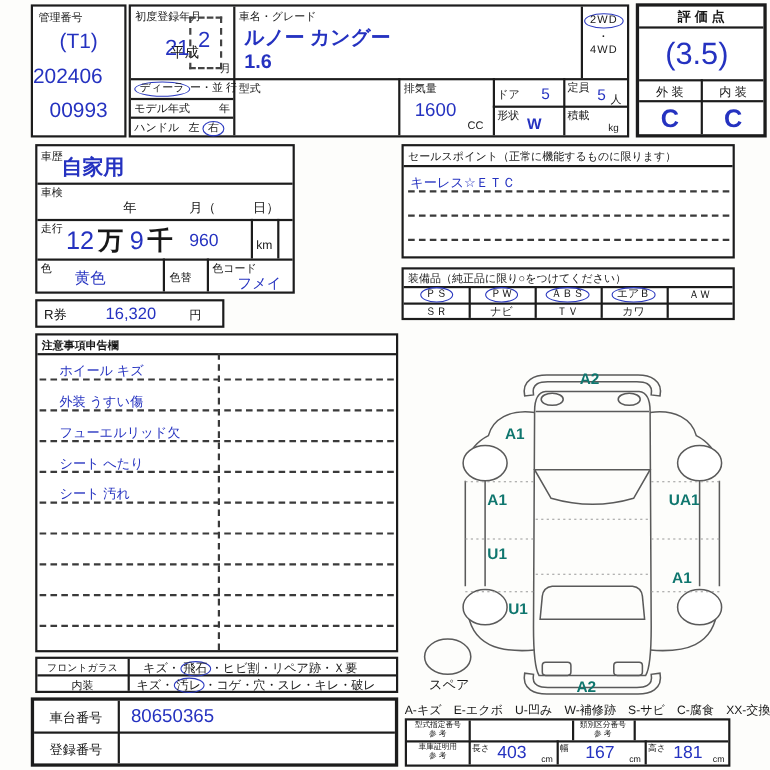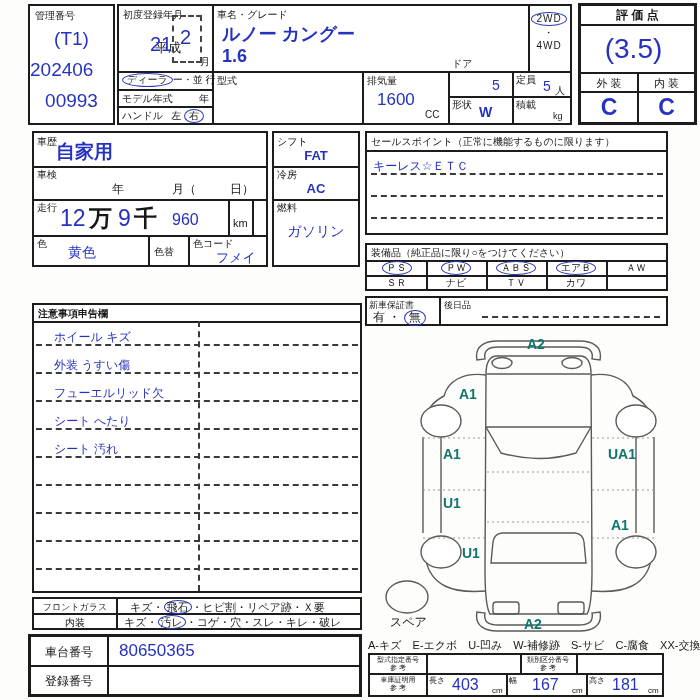--- a/index.html
+++ b/index.html
@@ -74,21 +74,21 @@
       <span>・</span><br>
       <span>4WD</span>
     </div>
 
     <span class="a lbl" style="left:98px;top:68px;">型式</span>
 
     <span class="a lbl" style="left:248px;top:68px;">排気量</span>
     <span class="a hw" style="left:258px;top:84px;font-size:17px;">1600</span>
     <span class="a lbl11" style="left:306px;top:103px;">CC</span>
 
-    <span class="a lbl" style="left:333px;top:51px;text-align:center;">ドア</span>
+    <span class="a lbl" style="left:333px;top:73px;text-align:center;">ドア</span>
     <span class="a hw" style="left:373px;top:71px;font-size:14px;">5</span>
     <span class="a lbl" style="left:333px;top:92px;">形状</span>
     <span class="a hw" style="left:360px;top:98px;font-size:14px;font-weight:bold;">W</span>
 
     <span class="a lbl" style="left:397px;top:67px;">定員</span>
     <span class="a hw" style="left:424px;top:72px;font-size:14px;">5</span>
     <span class="a lbl" style="left:436px;top:78px;">人</span>
     <span class="a lbl" style="left:397px;top:92px;">積載</span>
     <span class="a" style="left:434px;top:105px;font-size:9px;">kg</span>
   </div>
@@ -131,31 +131,26 @@
 
     <span class="a lbl" style="left:3px;top:104px;">色</span>
     <span class="a hw" style="left:34px;top:111px;font-size:14px;">黄色</span>
     <div class="vline" style="left:114px;top:102px;height:30px;"></div>
     <span class="a lbl" style="left:120px;top:112px;">色替</span>
     <div class="vline" style="left:154px;top:102px;height:30px;"></div>
     <span class="a lbl" style="left:159px;top:104px;">色コード</span>
     <span class="a hw" style="left:182px;top:116px;font-size:13px;">フメイ</span>
   </div>
 
-  <div class="box" style="left:272px;top:131px;width:88px;height:136px;">
-    <div class="hline" style="left:0;top:33px;width:84px;"></div>
-    <div class="hline" style="left:0;top:66px;width:84px;"></div>
-    <span class="a lbl" style="left:3px;top:2px;">シフト</span>
-    <span class="a hw" style="left:0;top:15px;width:84px;text-align:center;font-size:13px;font-weight:bold;">FAT</span>
-    <span class="a lbl" style="left:3px;top:35px;">冷房</span>
-    <span class="a hw" style="left:0;top:48px;width:84px;text-align:center;font-size:13px;font-weight:bold;">AC</span>
-    <span class="a lbl" style="left:3px;top:68px;">燃料</span>
-    <span class="a hw" style="left:0;top:90px;width:84px;text-align:center;font-size:14px;">ガソリン</span>
-  </div>
-
+
+  <div class="box" style="left:32px;top:272px;width:172px;height:26px;border-width:2px;">
+    <span class="a" style="left:6px;top:4px;font-size:12px;">R券</span>
+    <span class="a hw" style="left:62px;top:3px;font-size:15px;">16,320</span>
+    <span class="a" style="left:138px;top:5px;font-size:11px;">円</span>
+  </div>
 
   <div class="box" style="left:365px;top:243px;width:303px;height:48px;">
     <span class="a lbl11" style="left:4px;top:1px;">装備品（純正品に限り○をつけてください）</span>
     <div class="hline" style="left:0;top:15px;width:299px;"></div>
     <div class="hline" style="left:0;top:30px;width:299px;"></div>
     <div class="vline" style="left:59px;top:15px;height:29px;"></div>
     <div class="vline" style="left:119px;top:15px;height:29px;"></div>
     <div class="vline" style="left:179px;top:15px;height:29px;"></div>
     <div class="vline" style="left:239px;top:15px;height:29px;"></div>
     <span class="a cellcenter" style="left:0;top:16px;width:59px;height:14px;font-size:10px;">
@@ -180,31 +175,20 @@
 
   <div class="box" style="left:365px;top:131px;width:303px;height:104px;border-width:2px;">
     <span class="a lbl11" style="left:4px;top:2px;">セールスポイント（正常に機能するものに限ります）</span>
     <div class="hline" style="left:0;top:17px;width:299px;"></div>
     <span class="a hw" style="left:6px;top:25px;font-size:12px;">キーレス☆ＥＴＣ</span>
     <div class="dash-h" style="left:4px;top:40px;width:292px;"></div>
     <div class="dash-h" style="left:4px;top:62px;width:292px;"></div>
     <div class="dash-h" style="left:4px;top:84px;width:292px;"></div>
   </div>
 
-  <div class="box" style="left:365px;top:296px;width:303px;height:30px;">
-    <span class="a" style="left:2px;top:1px;font-size:9px;">新車保証書</span>
-    <div class="a" style="left:6px;top:11px;font-size:12px;">
-      <span>有</span>
-      <span>・</span>
-      <span class="circ" style="font-size:12px;border-width:1.5px;">無</span>
-    </div>
-    <div class="vline" style="left:72px;top:0;height:26px;"></div>
-    <span class="a" style="left:77px;top:1px;font-size:9px;">後日品</span>
-    <div class="dash-h" style="left:115px;top:18px;width:178px;"></div>
-  </div>
 
   <div class="box" style="left:32px;top:303px;width:330px;height:290px;">
     <span class="a lbl11" style="left:4px;top:2px;font-weight:bold;">注意事項申告欄</span>
     <div class="hline" style="left:0;top:16px;width:326px;"></div>
     <div class="dash-v" style="left:164px;top:16px;height:270px;"></div>
     <span class="a hw" style="left:20px;top:24px;font-size:12px;">ホイール キズ</span>
     <div class="dash-h" style="left:2px;top:39px;width:322px;"></div>
     <span class="a hw" style="left:20px;top:52px;font-size:12px;">外装 うすい傷</span>
     <div class="dash-h" style="left:2px;top:67px;width:322px;"></div>
     <span class="a hw" style="left:20px;top:80px;font-size:12px;">フューエルリッド欠</span>

